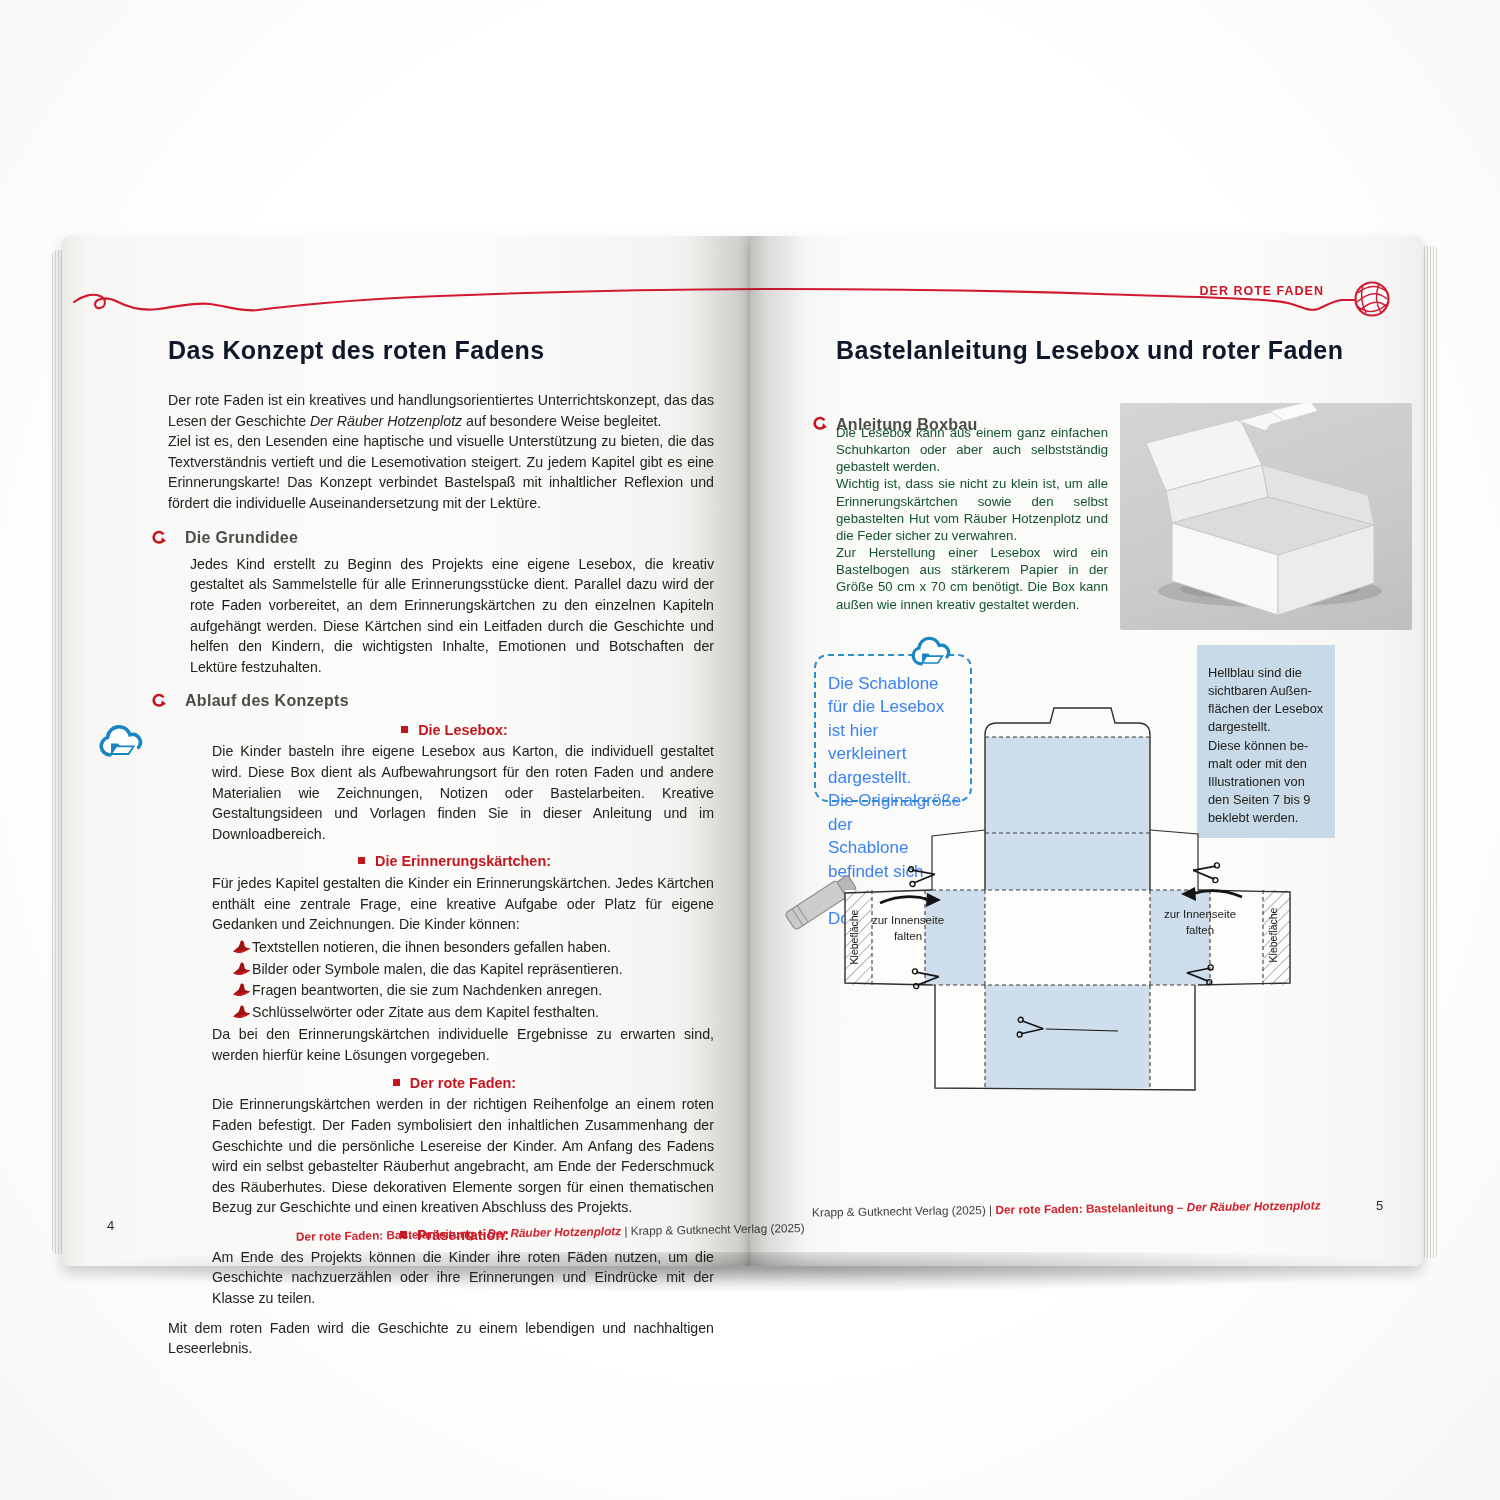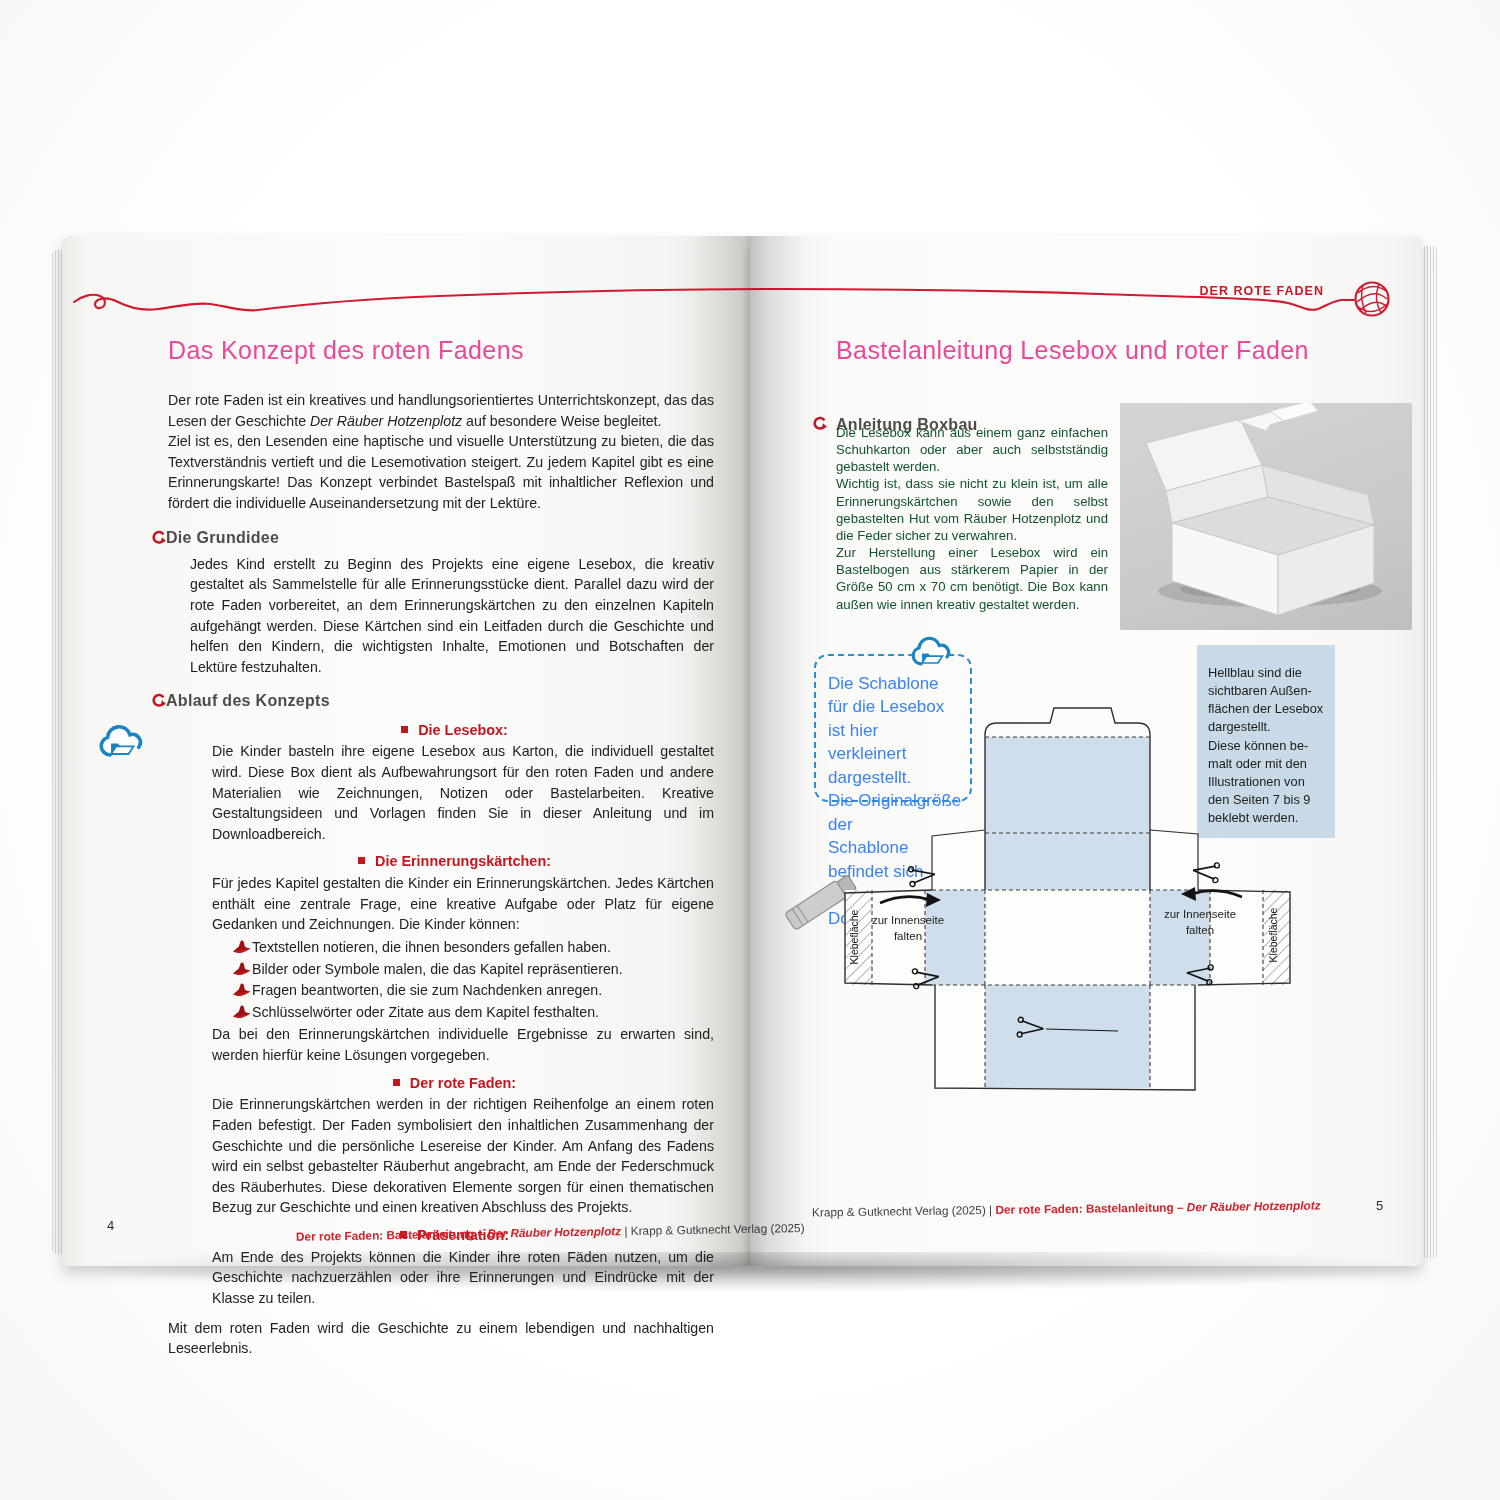--- a/index.html
+++ b/index.html
@@ -27,31 +27,31 @@
     position:absolute;left:1422px;top:246px;width:16px;height:1012px;
     background:repeating-linear-gradient(to right,#fbfbfa 0 2px,#d8d6d2 2px 3px);
     border-radius:0 5px 5px 0;
   }
   .stack-left{
     position:absolute;left:52px;top:250px;width:10px;height:1004px;
     background:repeating-linear-gradient(to right,#d8d6d2 0 1px,#f6f5f3 1px 3px);
     border-radius:5px 0 0 5px;
   }
   .lp-title,.rp-title{
-    position:absolute;font-weight:normal;font-size:25px;letter-spacing:0.4px;color:#ec4899;
+    position:absolute;font-weight:bold;font-size:25px;letter-spacing:0.4px;color:#0f172a;
   }
   .lp-title{left:168px;top:336px;}
   .rp-title{left:836px;top:336px;}
   .lp-content{
     position:absolute;left:168px;top:390px;width:546px;
     font-size:14.2px;line-height:1.45;text-align:justify;color:#22221f;
   }
   .lp-content p{margin:0;}
   .sec-head{
-    display:flex;align-items:center;gap:0;margin:12px 0 5px -17px;
+    display:flex;align-items:center;gap:19px;margin:12px 0 5px -17px;
     font-size:16px;font-weight:bold;color:#4c4c49;letter-spacing:0.3px;text-align:left;
   }
   .sec-body{margin-left:22px !important;}
   .items{margin-left:27px;}
   .item-head{
     margin-top:7px;font-weight:bold;color:#c3161f;font-size:14.4px;text-align:center;
   }
   .sq{display:inline-block;width:7px;height:7px;background:#c3161f;margin-right:10px;vertical-align:2px;}
   .item-body{margin-left:17px !important;margin-top:1px !important;}
   .bullets{margin:2px 0 2px 37px;}

